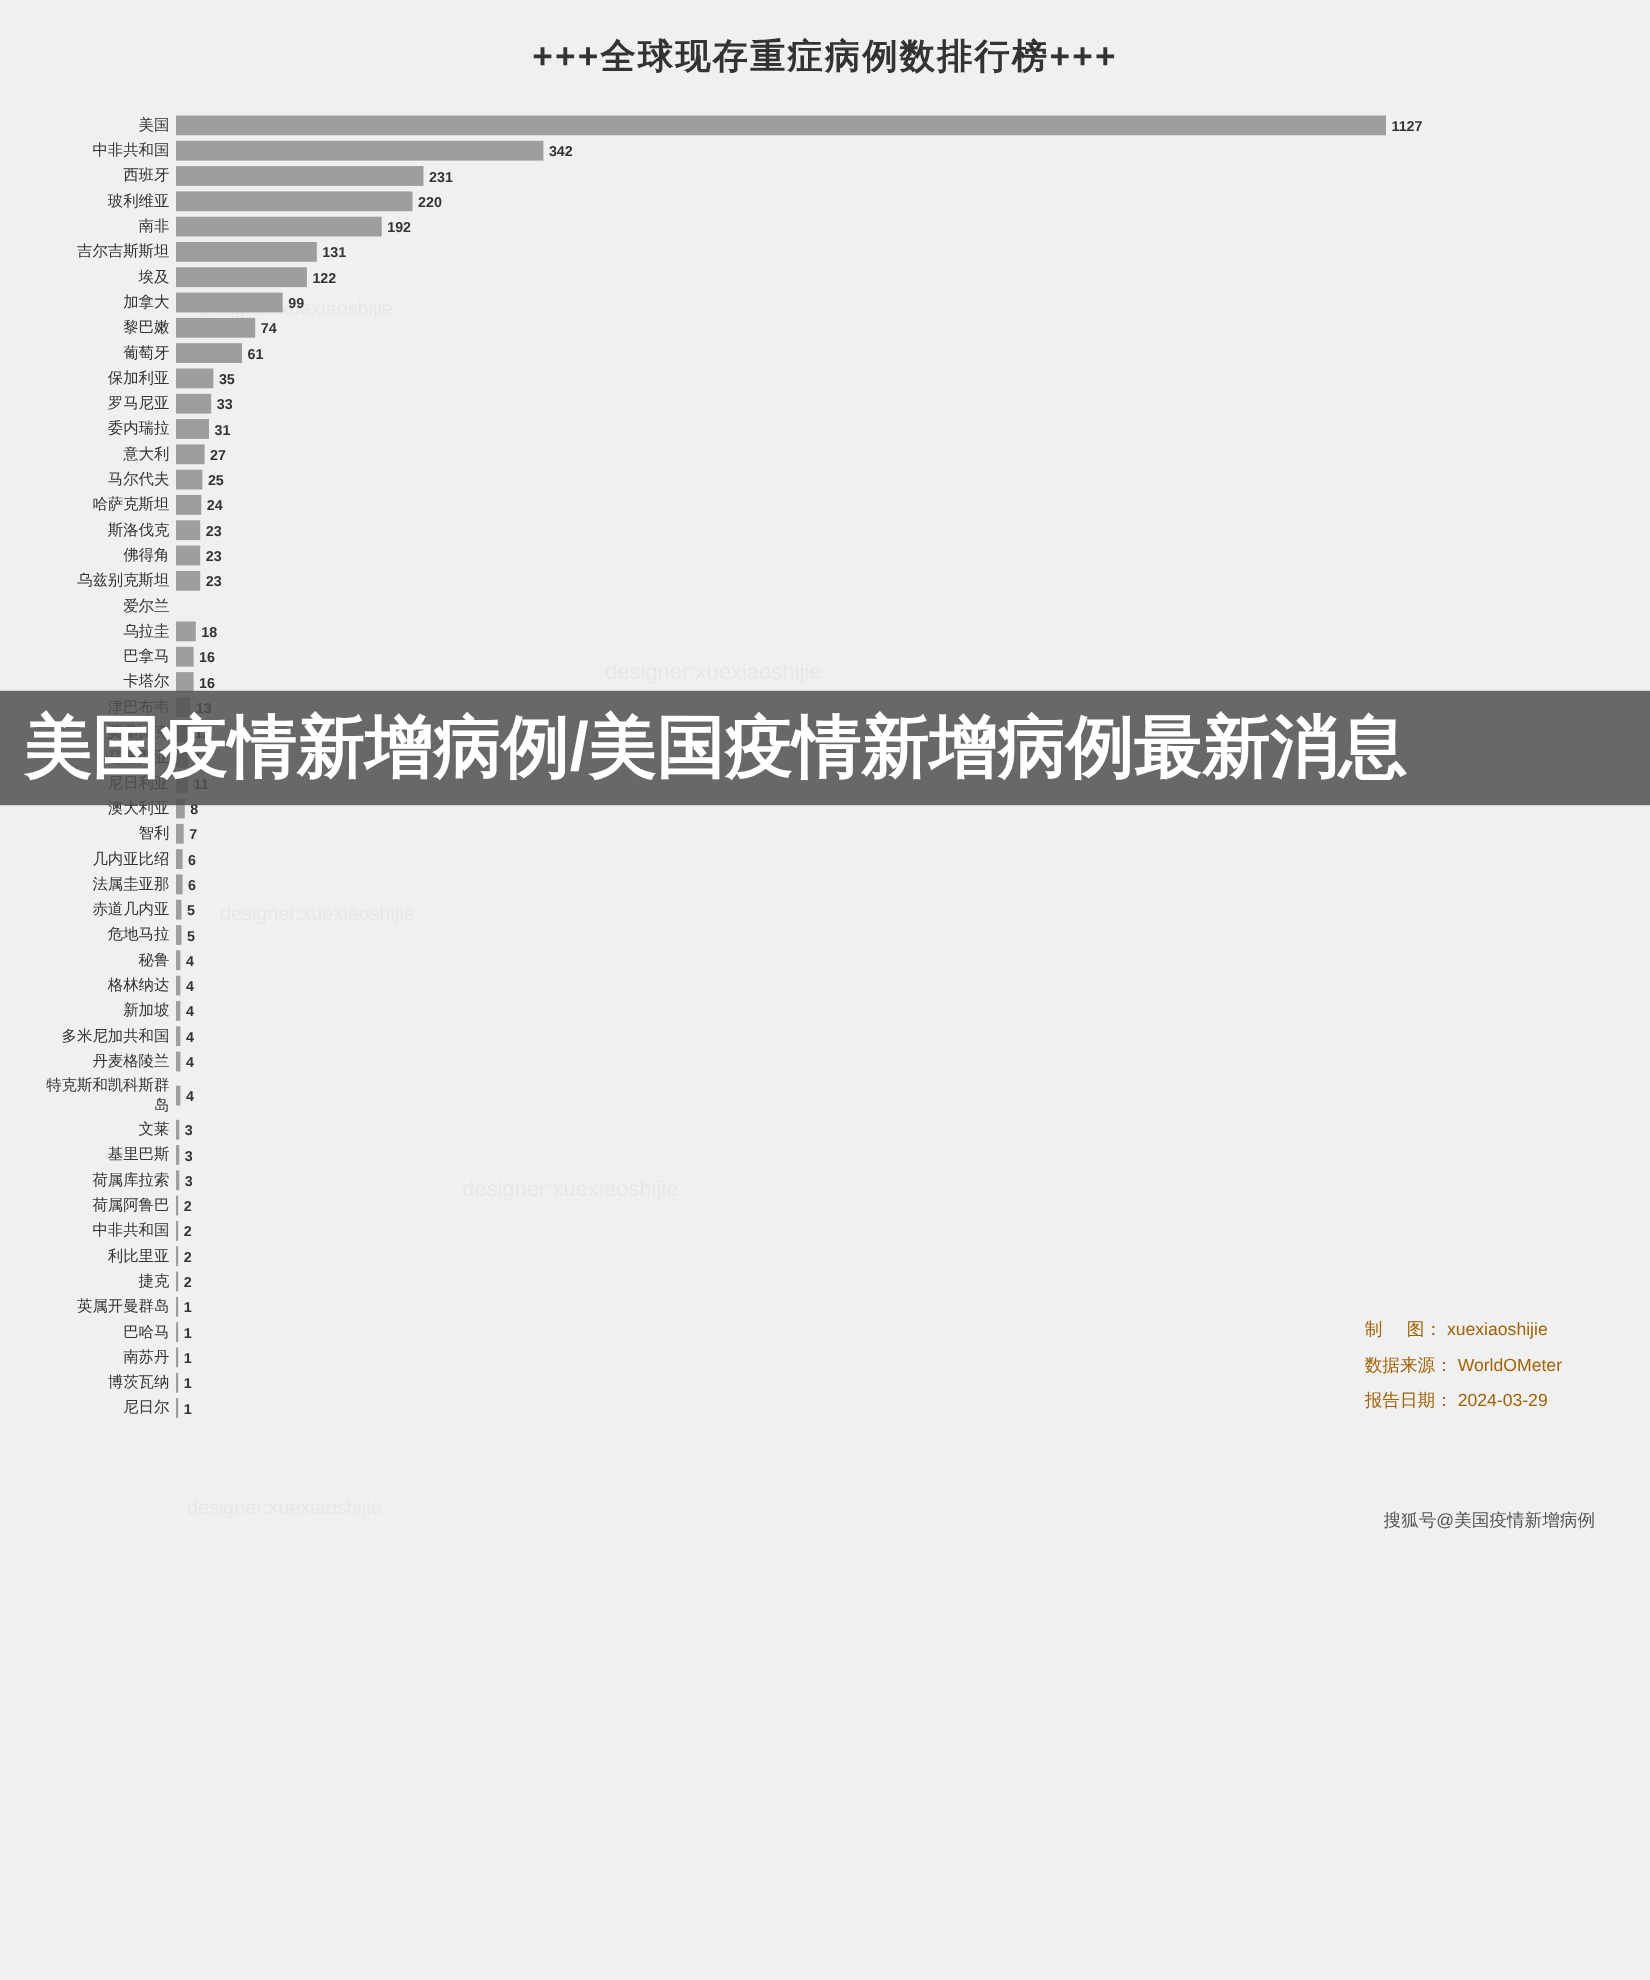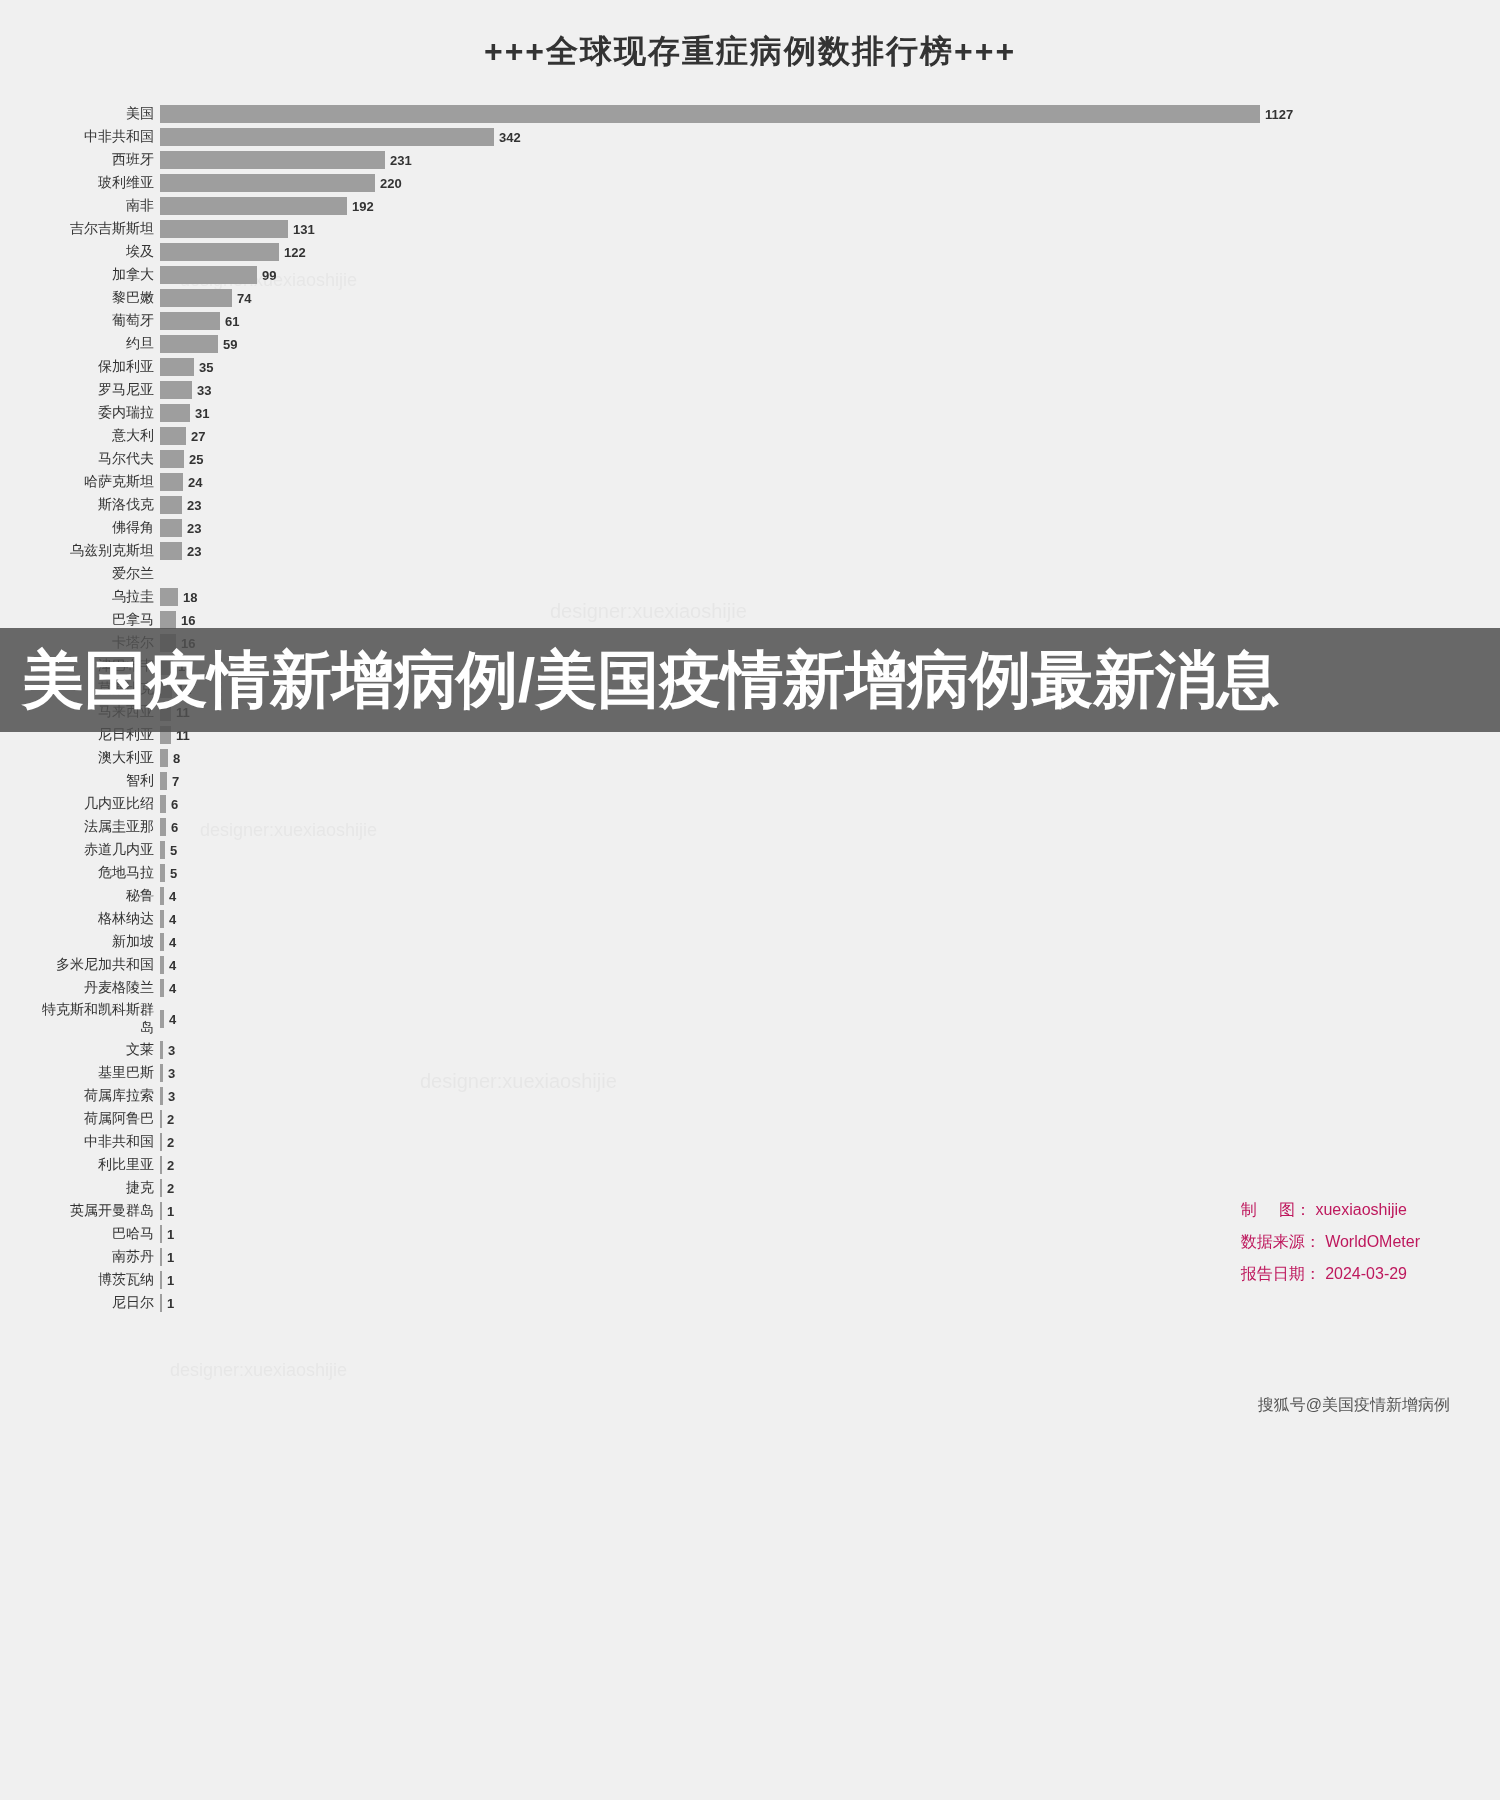--- a/index.html
+++ b/index.html
@@ -68,21 +68,21 @@
     .overlay-banner-text {
       font-size: 62px;
       font-weight: 900;
       color: #fff;
       line-height: 1.1;
     }
     .info-block {
       position: absolute;
       right: 80px;
       font-size: 16px;
-      color: #be185d;
+      color: #a16207;
       line-height: 2;
     }
     .sohu-watermark {
       position: absolute;
       right: 50px;
       bottom: 20px;
       font-size: 16px;
       color: #555;
     }
     .designer-watermark {
@@ -168,27 +168,20 @@
         <div class="bar-wrapper">
           <div class="bar" style="width: 72px;"></div>
           <div class="bar-value">74</div>
         </div>
       </div>
       <div class="bar-row">
         <div class="country-label">葡萄牙</div>
         <div class="bar-wrapper">
           <div class="bar" style="width: 60px;"></div>
           <div class="bar-value">61</div>
-        </div>
-      </div>
-      <div class="bar-row">
-        <div class="country-label">约旦</div>
-        <div class="bar-wrapper">
-          <div class="bar" style="width: 58px;"></div>
-          <div class="bar-value">59</div>
         </div>
       </div>
       <div class="bar-row">
         <div class="country-label">保加利亚</div>
         <div class="bar-wrapper">
           <div class="bar" style="width: 34px;"></div>
           <div class="bar-value">35</div>
         </div>
       </div>
       <div class="bar-row">

